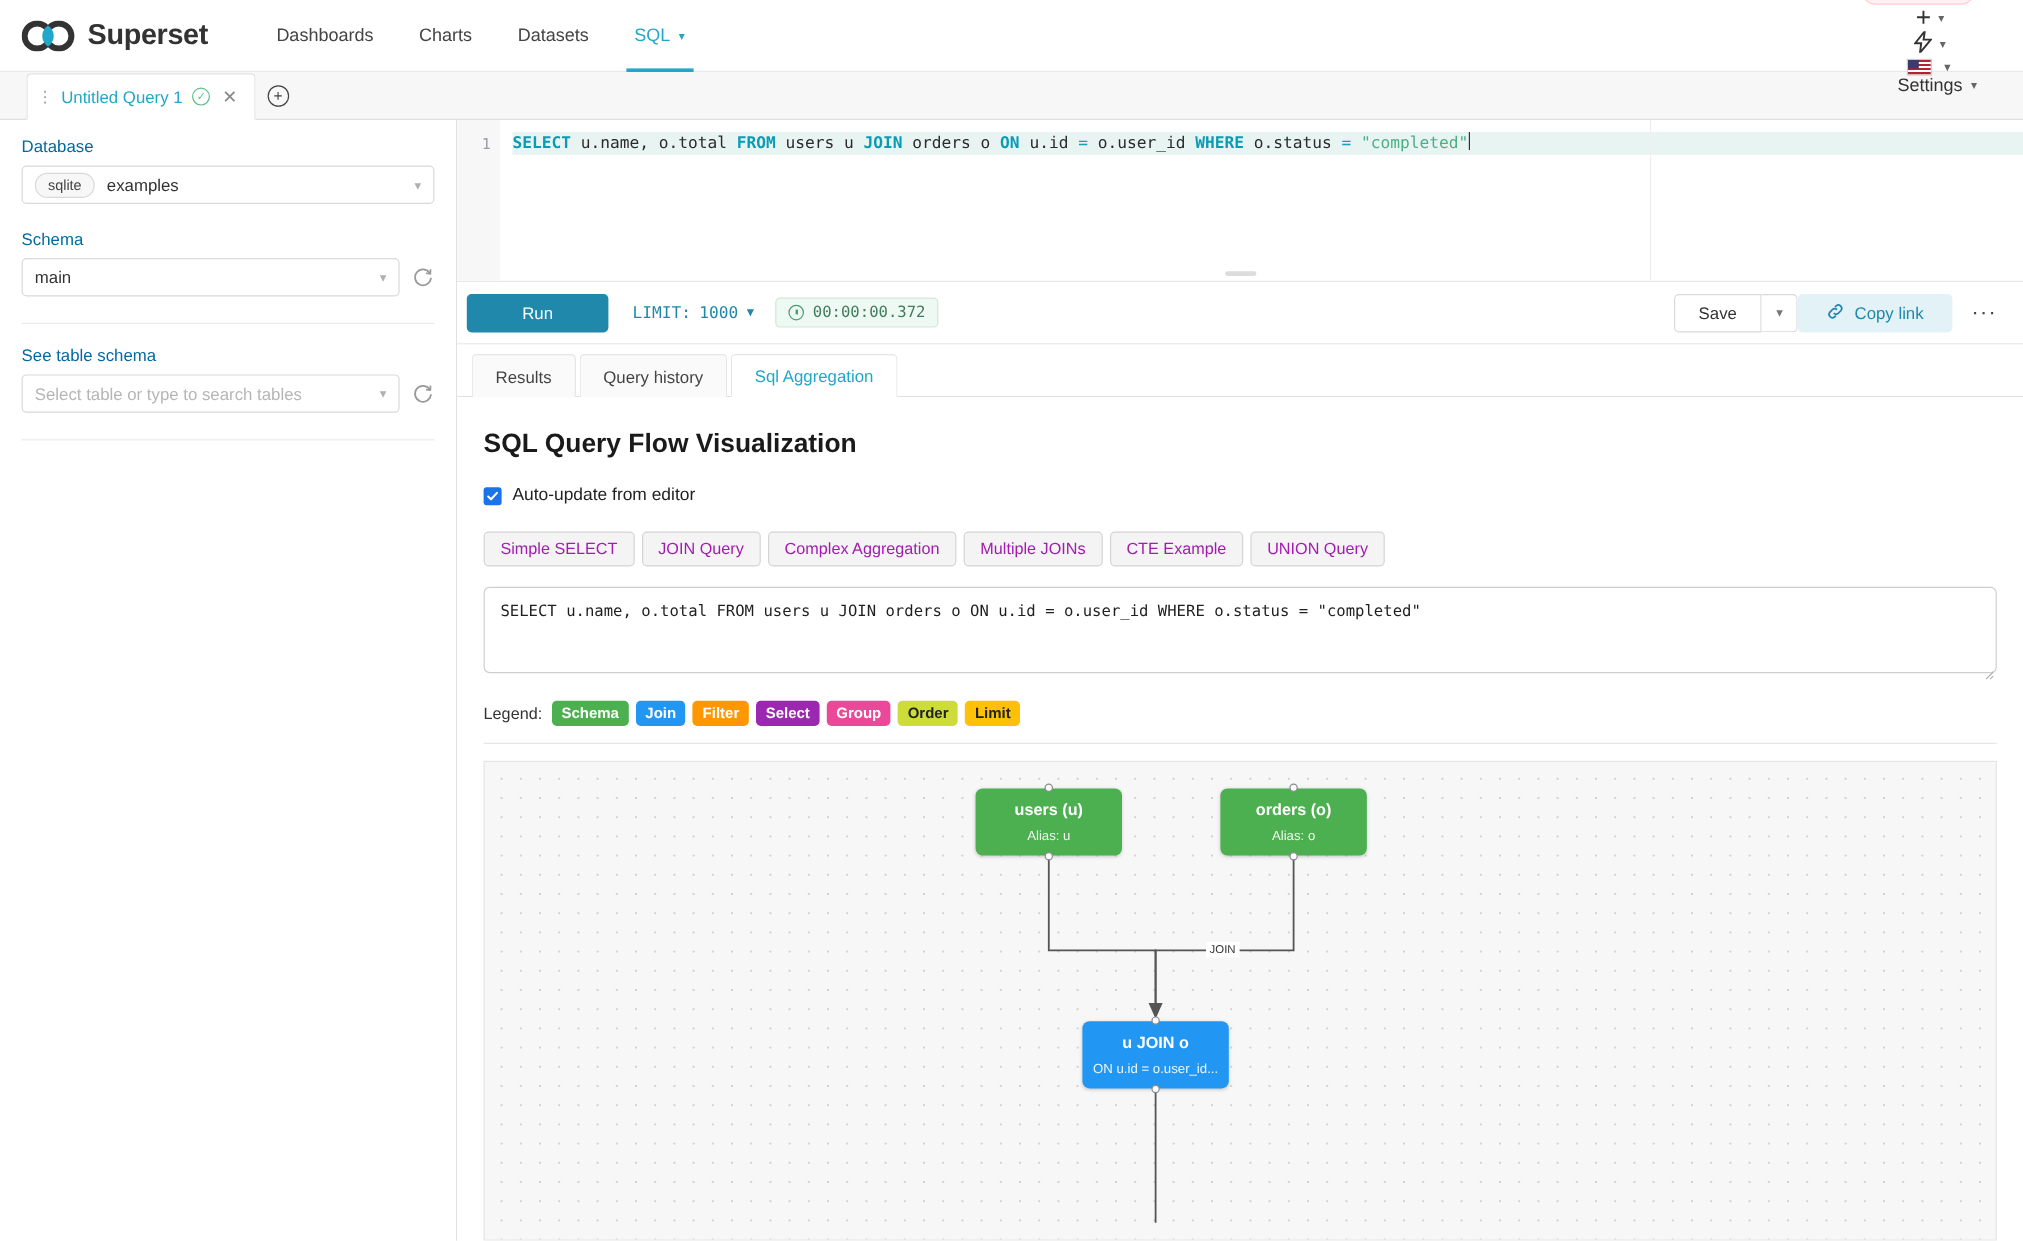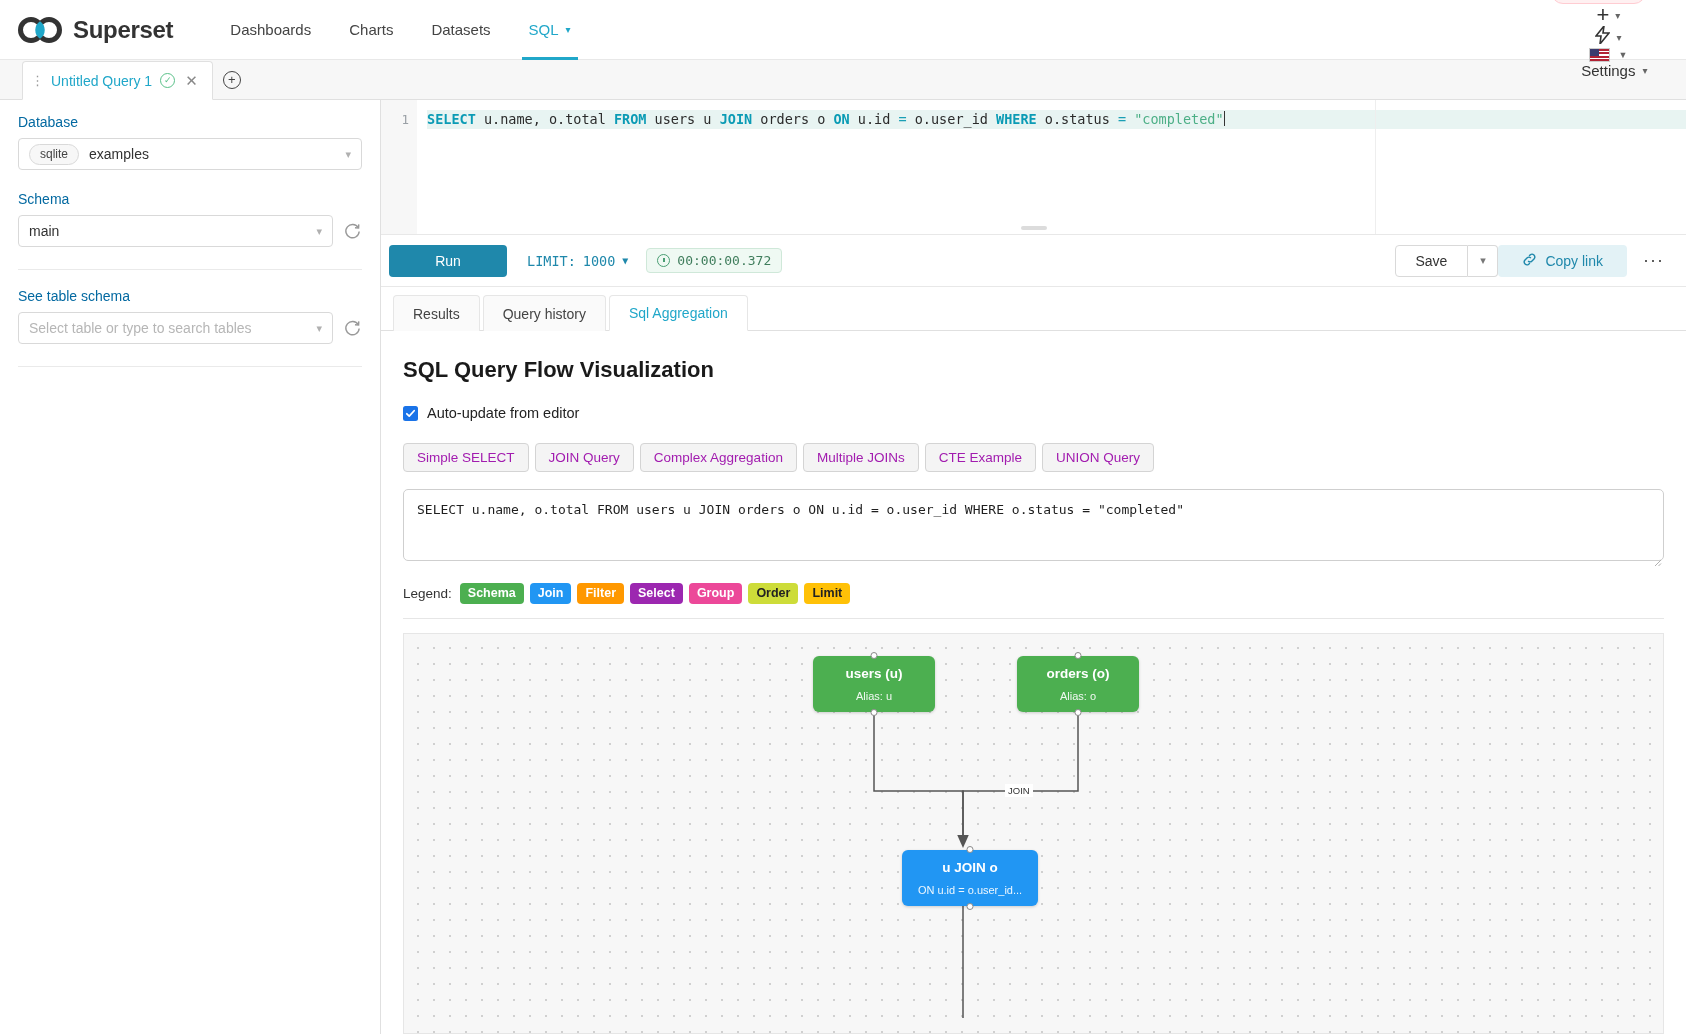--- a/index.html
+++ b/index.html
@@ -489,21 +489,21 @@
             <span class="port bottom"></span>
           </div>
 
           <div class="node" style="left:613px; top:22px; width:122px; height:56px; background:#4caf50">
             <span class="port top"></span>
             <span class="node-title">orders (o)</span>
             <span class="node-sub">Alias: o</span>
             <span class="port bottom"></span>
           </div>
 
-          <div class="node" style="left:498px; top:216px; width:136px; height:56px; background:#2196f3">
+          <div class="node" style="left:498px; top:216px; width:122px; height:56px; background:#2196f3">
             <span class="port top"></span>
             <span class="node-title">u JOIN o</span>
             <span class="node-sub">ON u.id = o.user_id...</span>
             <span class="port bottom"></span>
           </div>
         </div>
       </div>
     </div>
   </div>
 </div>

